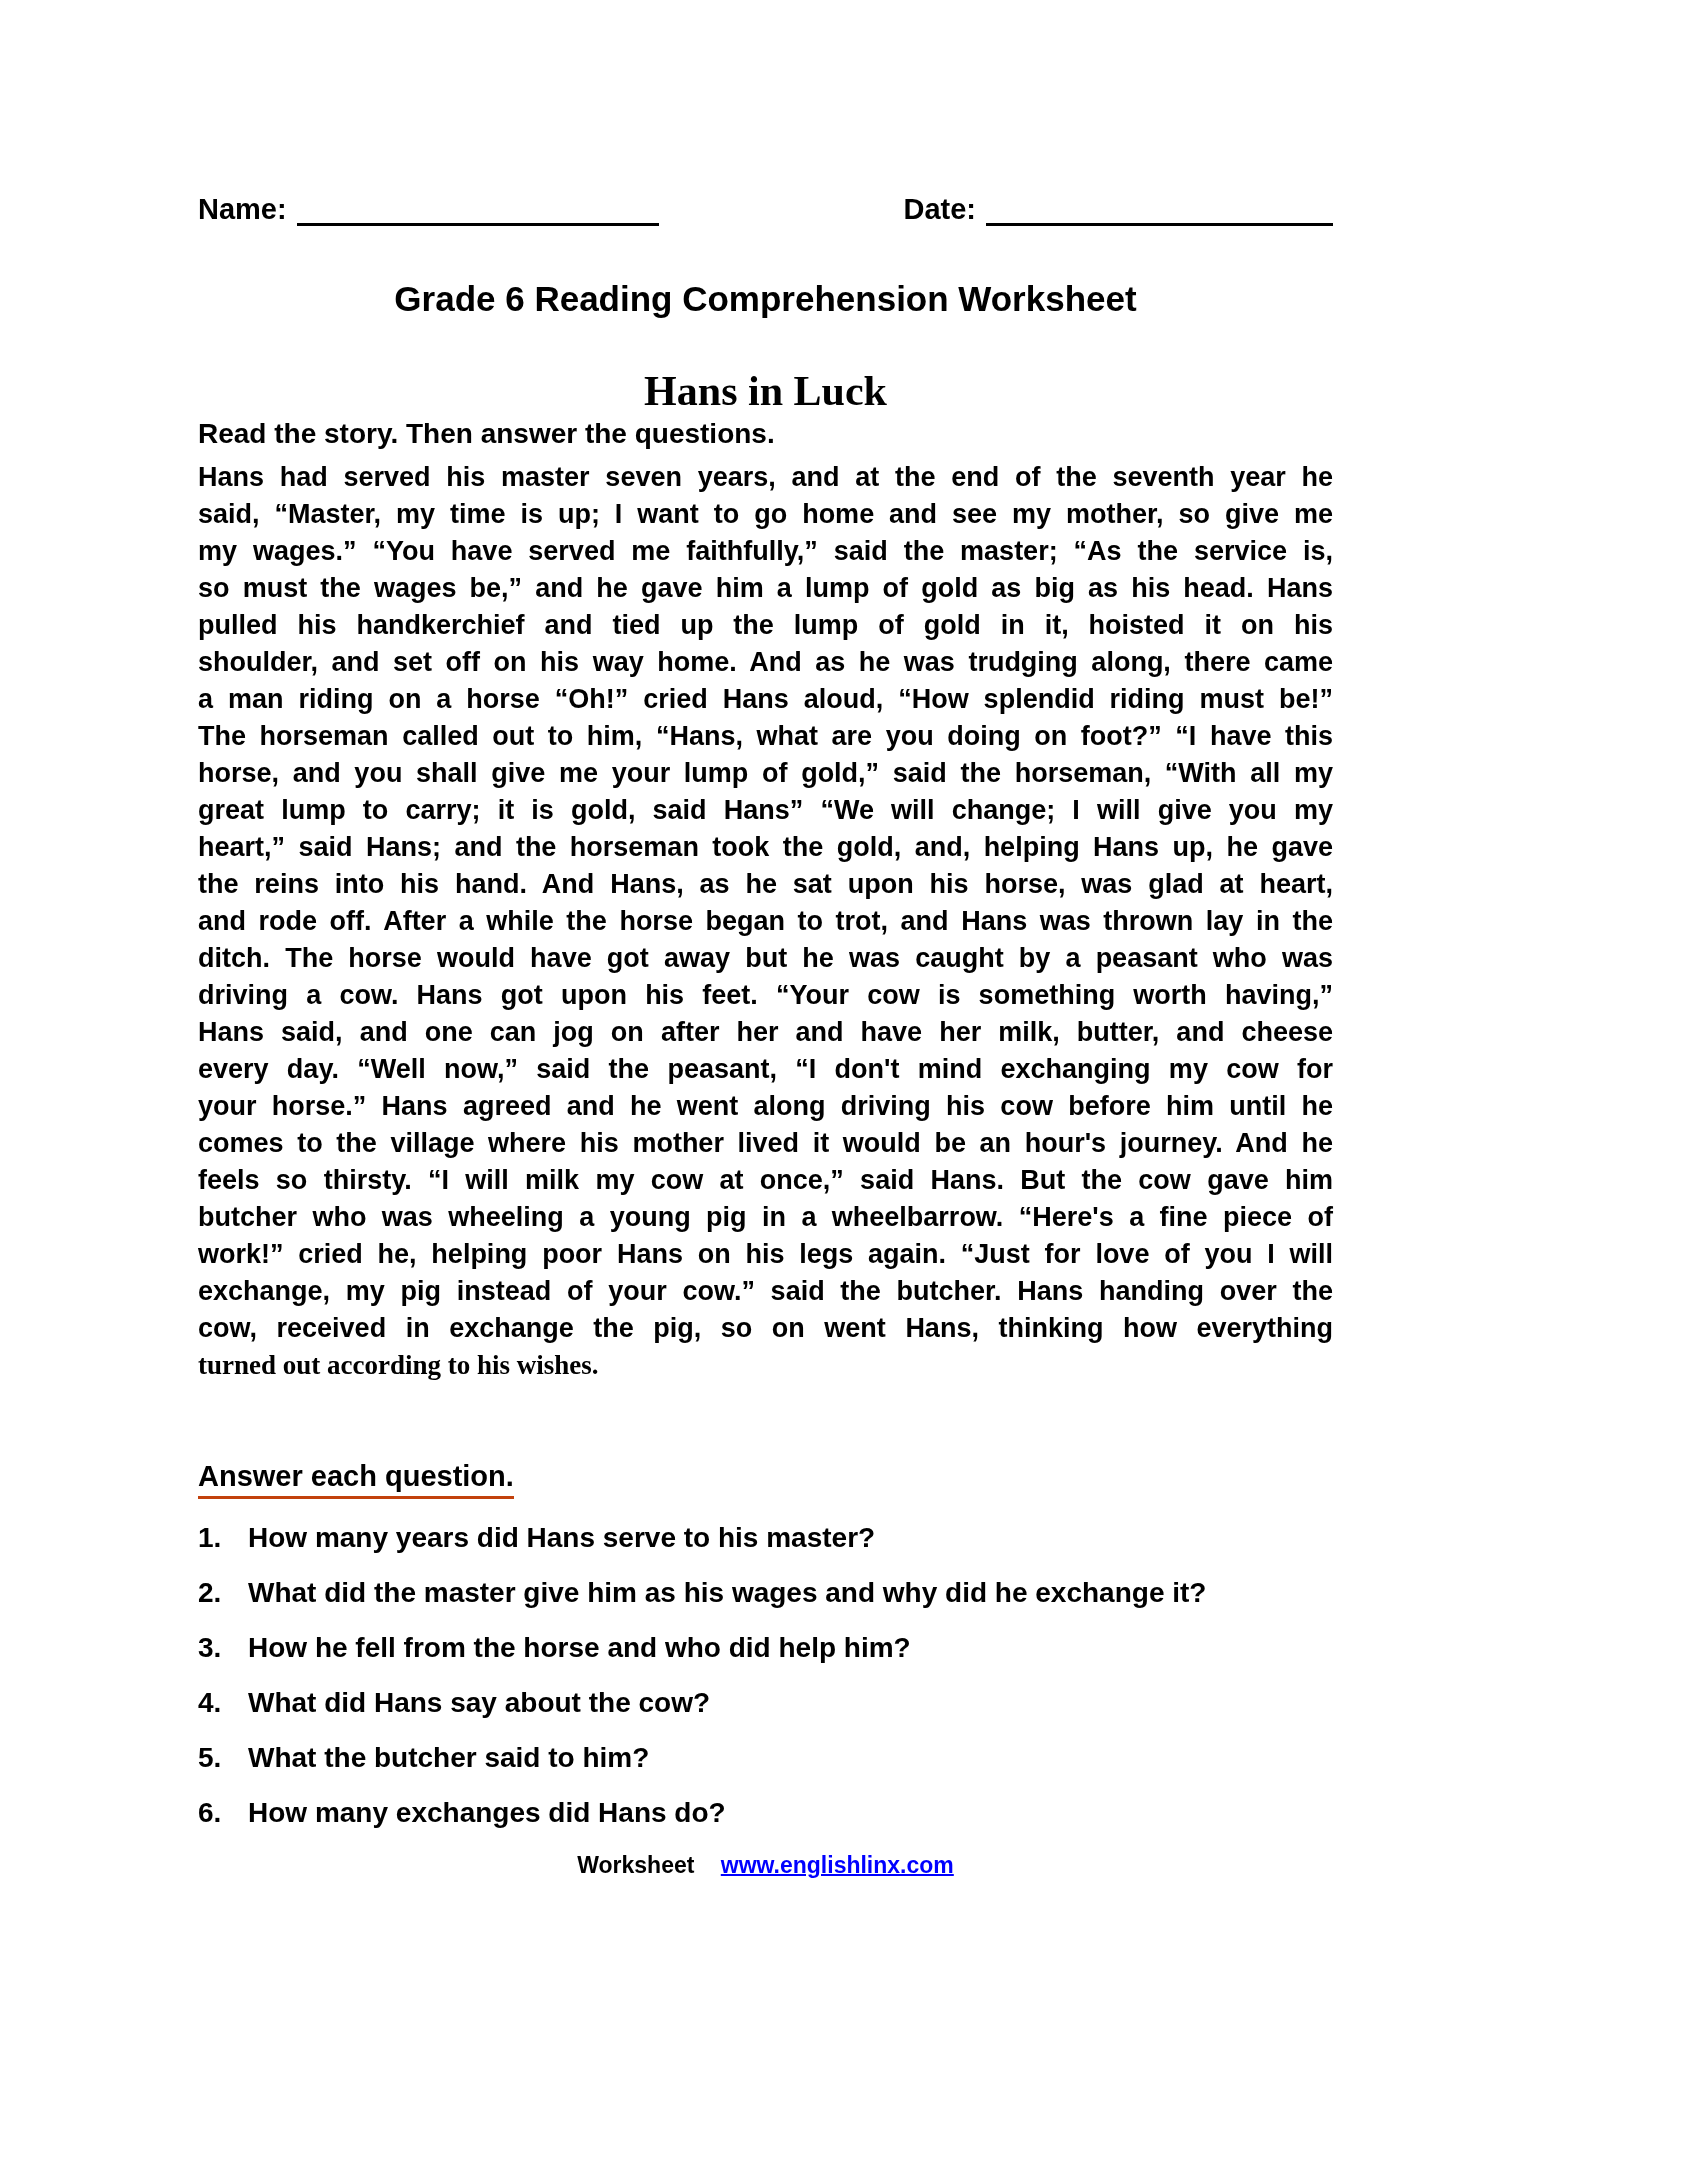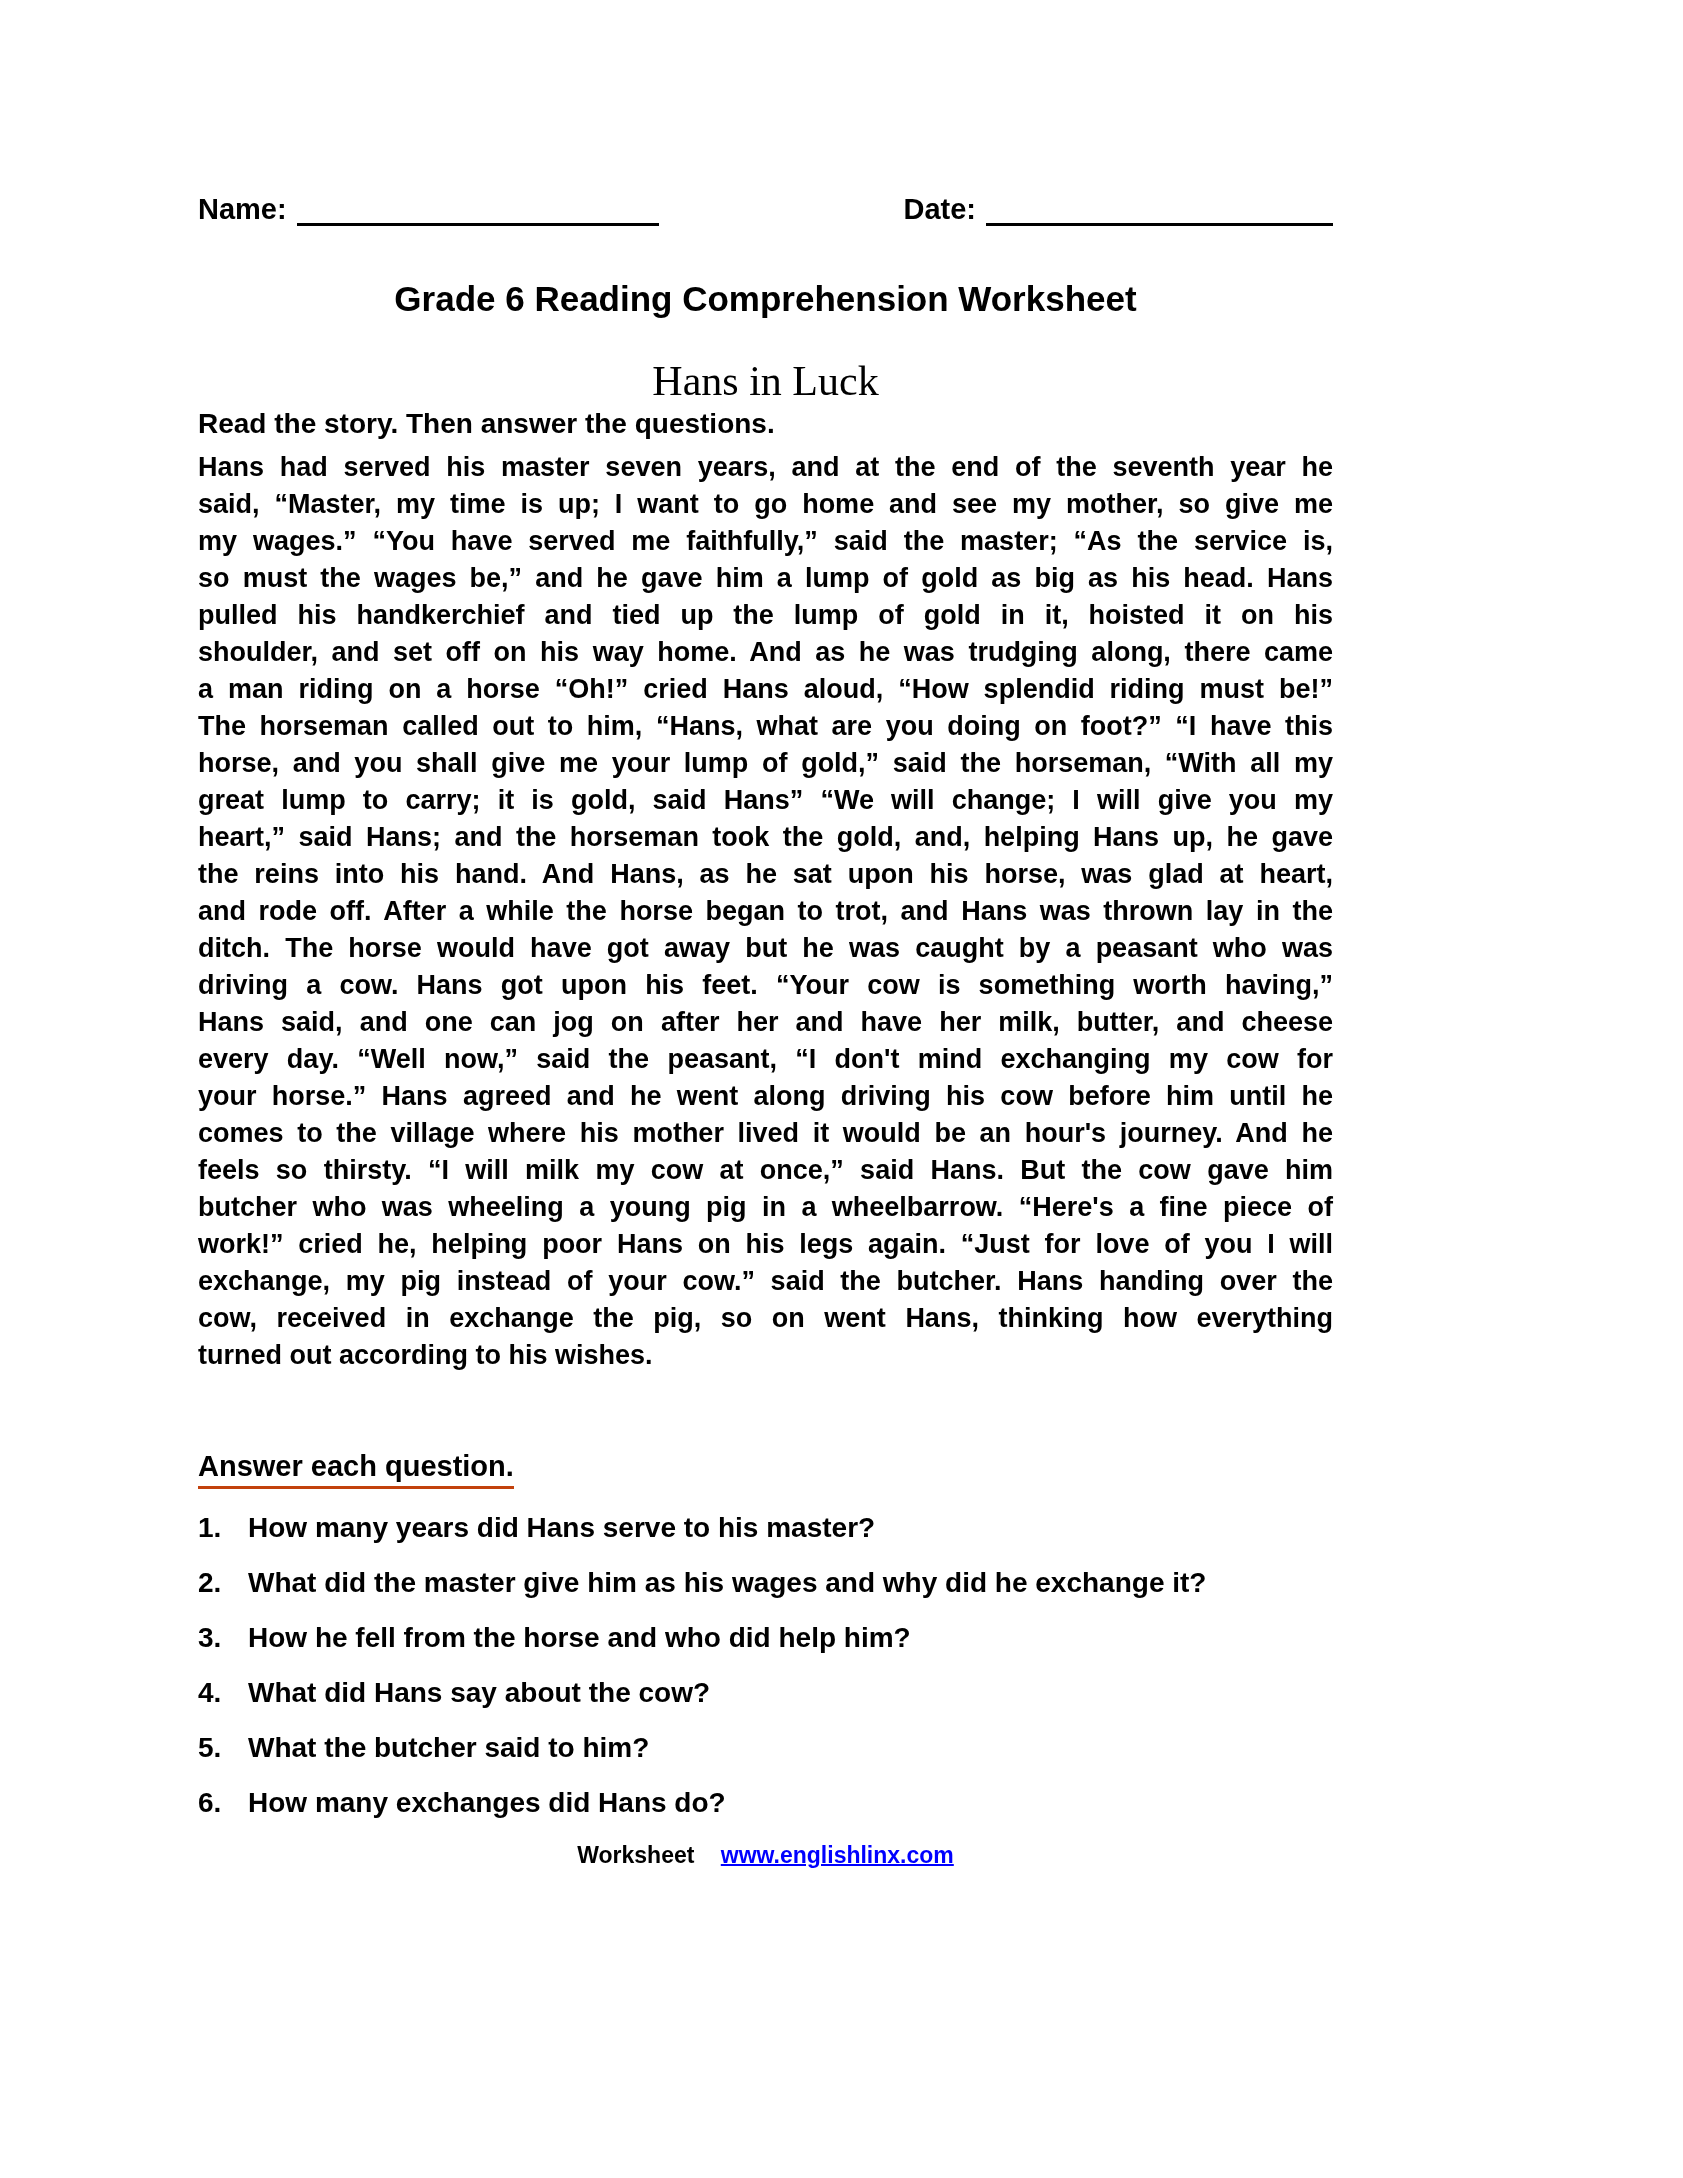--- a/index.html
+++ b/index.html
@@ -42,43 +42,44 @@
   .blank-name { width: 362px; }
   .blank-date { width: 347px; }
   
   .ws-title {
     margin-top: 51px;
     text-align: center;
     font-size: 35px;
     line-height: 44px;
   }
   .story-title {
-    margin-top: 35px;
+    margin-top: 45px;
     text-align: center;
     font-family: "Liberation Serif", serif;
-    font-weight: normal;
+    font-weight: bold;
     font-size: 42px;
     line-height: 51px;
   }
   .instructions {
     font-size: 28px;
     line-height: 34px;
   }
   
   .story {
     margin-top: 8px;
     font-size: 27px;
     line-height: 37px;
   }
   .story-line {
     text-align: justify;
     text-align-last: justify;
   }
   .story-line:last-child {
     text-align-last: left;
+    font-family: Liberation Serif, serif;
   }
   
   .answer-heading {
     margin-top: 75px;
     font-size: 29px;
     line-height: 34px;
   }
   .answer-heading span {
     display: inline-block;
     border-bottom: 3px solid #c2410c;

